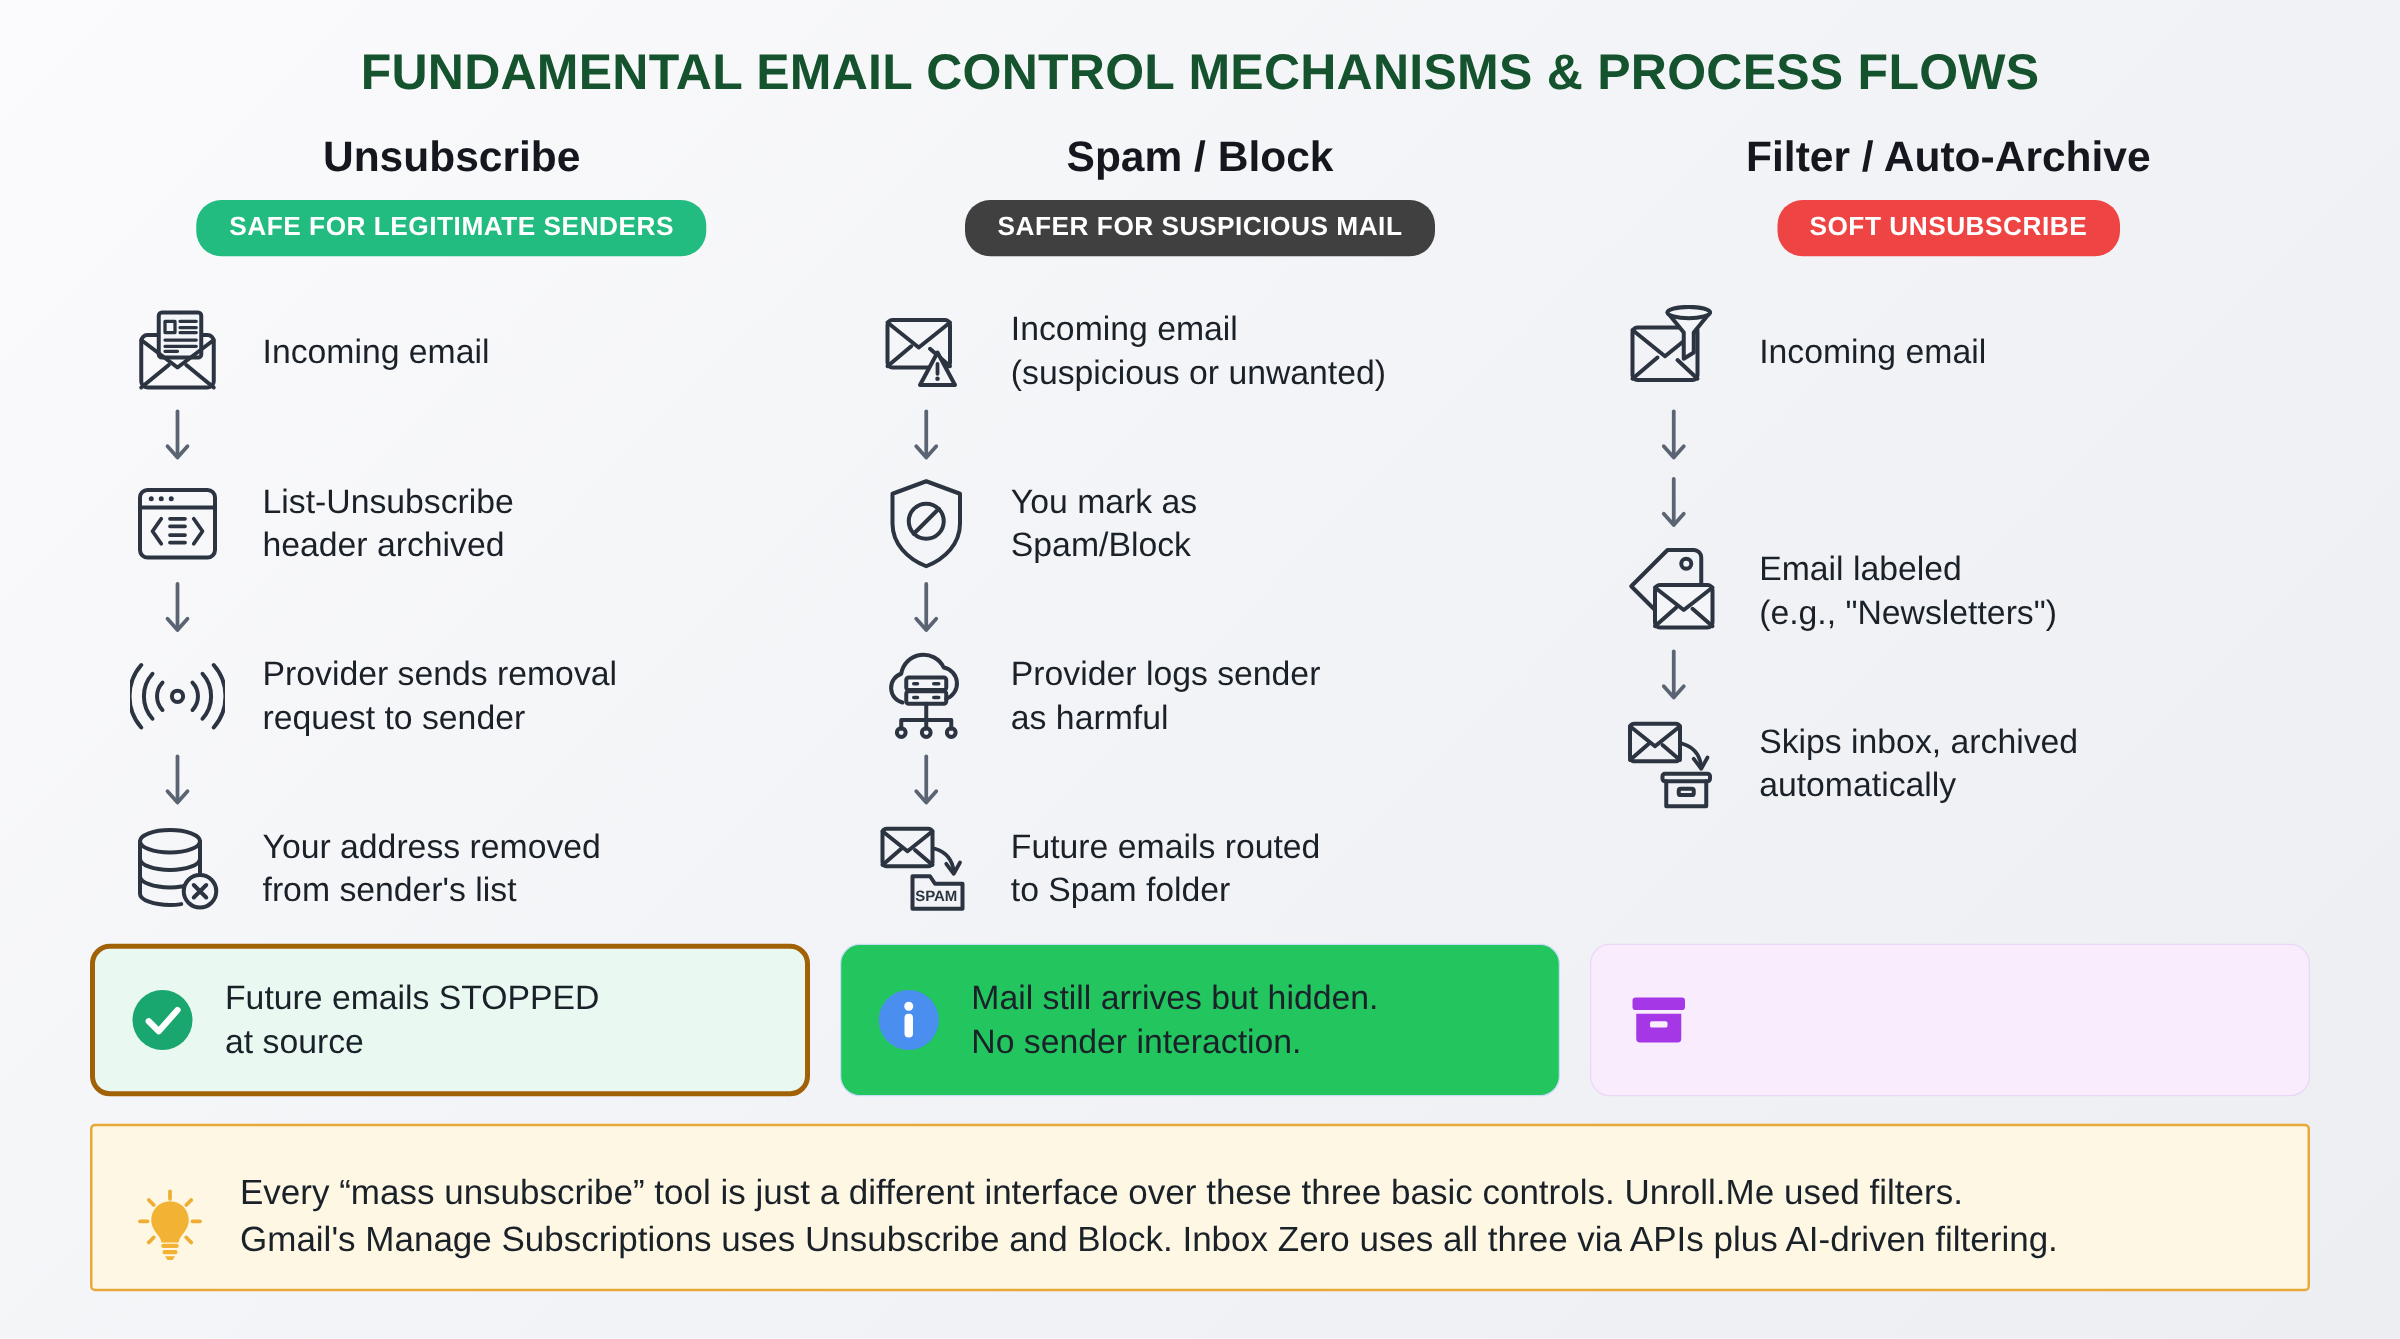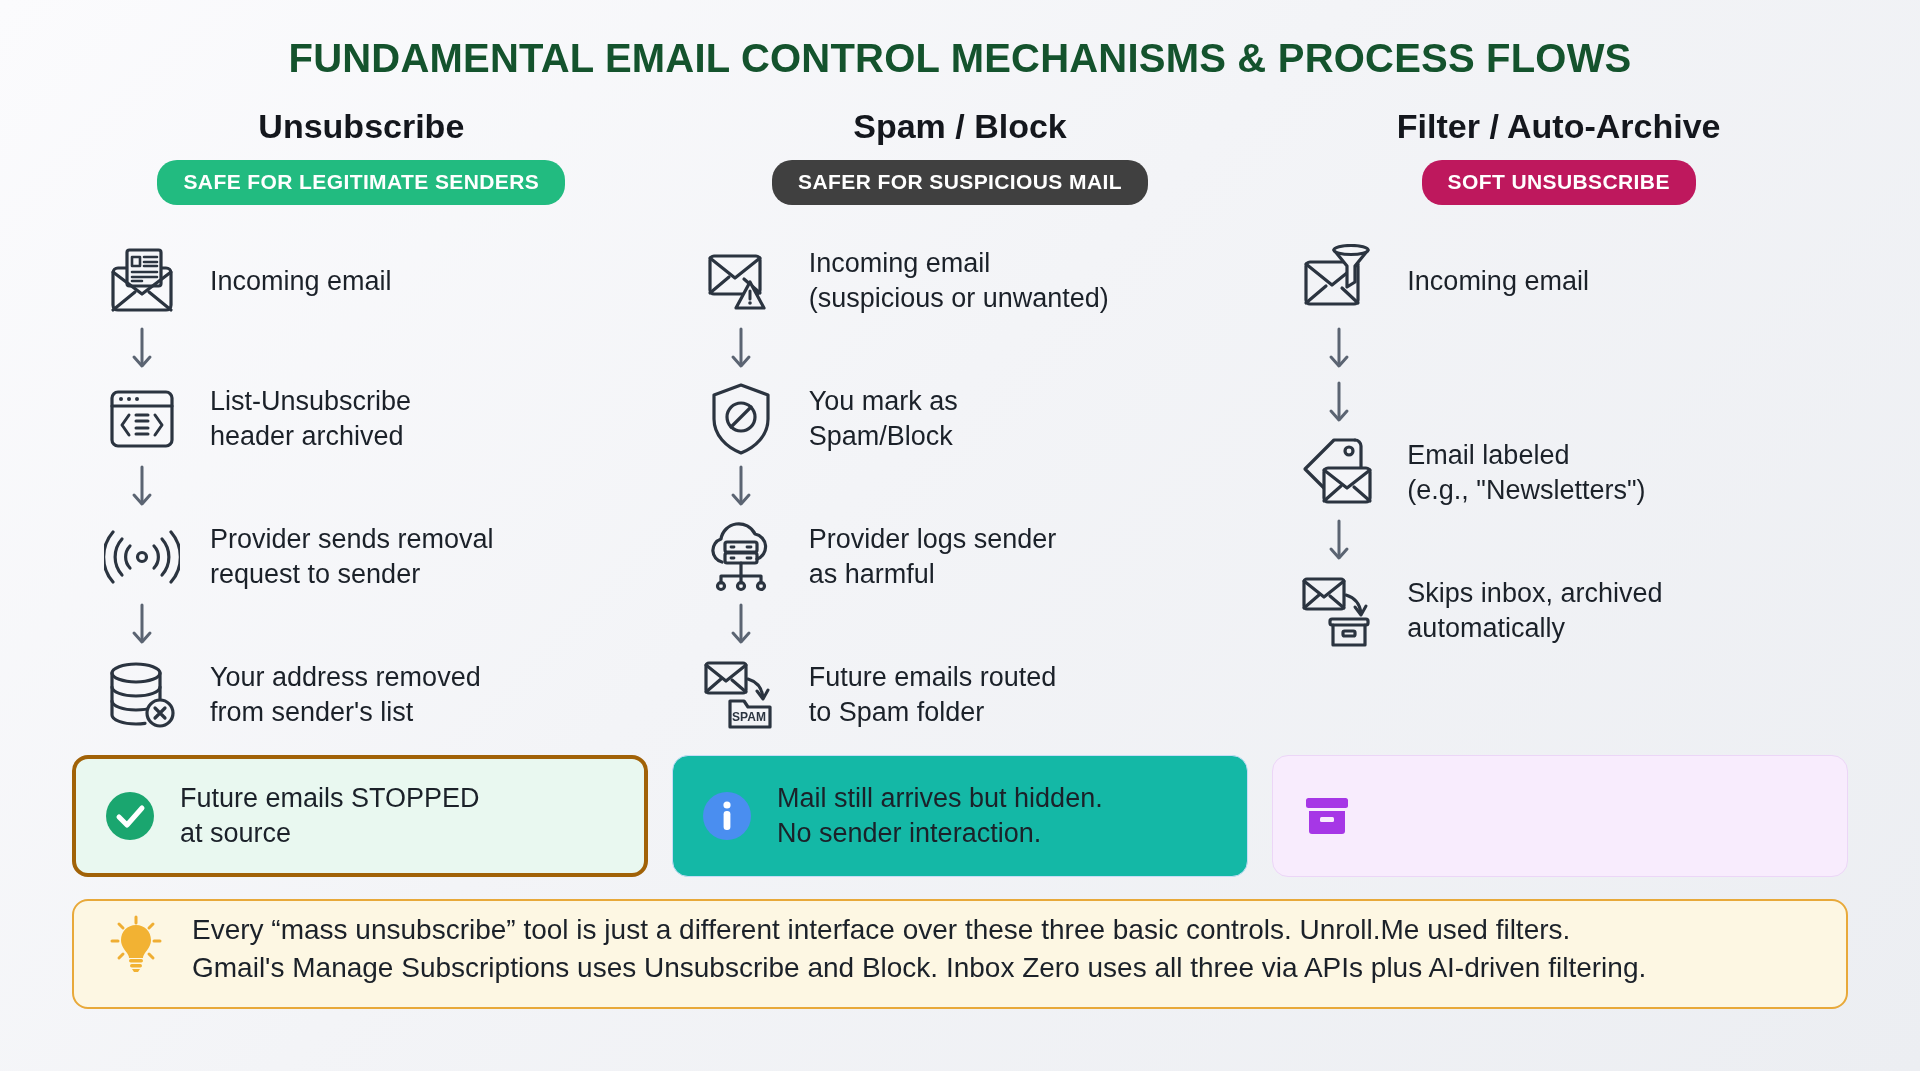--- a/index.html
+++ b/index.html
@@ -146,35 +146,35 @@
   }
 
   .outcome-text {
     font-size: 27px;
     line-height: 1.3;
     color: #1b2129;
     white-space: pre-line;
   }
 
   .outcome.green  { background: #e9f8f0; border: 4px solid #a16207; }
-  .outcome.blue   { background: #14b8a6; border: 1px solid #c6ddf6; }
+  .outcome.blue   { background: #22c55e; border: 1px solid #c6ddf6; }
   .outcome.purple { background: #f8ecfd; border: 1px solid #ecd6f7; }
 
   
   .callout {
     margin-top: 22px;
     margin-left: 16px;
     margin-right: 16px;
     background: #fdf7e3;
     border: 2px solid #e8a93a;
-    border-radius: 16px;
-    display: flex;
-    align-items: flex-start;
+    border-radius: 4px;
+    display: flex;
+    align-items: flex-end;
     gap: 24px;
-    padding: 10px 30px 20px 30px;
+    padding: 34px 30px 20px 30px;
   }
 
   .callout-icon {
     width: 64px;
     min-width: 64px;
     height: 64px;
     display: flex;
     align-items: center;
     justify-content: center;
   }
@@ -374,21 +374,21 @@
           </div>
           <div class="step-text">Future emails routed
 to Spam folder</div>
         </div>
 
       </div>
     </div>
 
     <div class="column">
       <div class="col-title">Filter / Auto-Archive</div>
-      <div class="badge" style="background:#be185d">SOFT UNSUBSCRIBE</div>
+      <div class="badge" style="background:#ef4444">SOFT UNSUBSCRIBE</div>
 
       <div class="steps">
 
         <div class="step">
           <div class="step-icon">
             <svg width="76" height="74" viewBox="0 0 76 74" fill="none" stroke="#2b3440" stroke-width="3.2" stroke-linecap="round" stroke-linejoin="round">
               <rect x="5" y="18" width="52" height="42" rx="4"></rect>
               <path d="M5 20l26 21 26-21"></path>
               <path d="M5 59l20-17M57 59L41 44"></path>
               <path d="M33 6h34L54 22v16l-8 5V22z" fill="#f4f5f8"></path>

